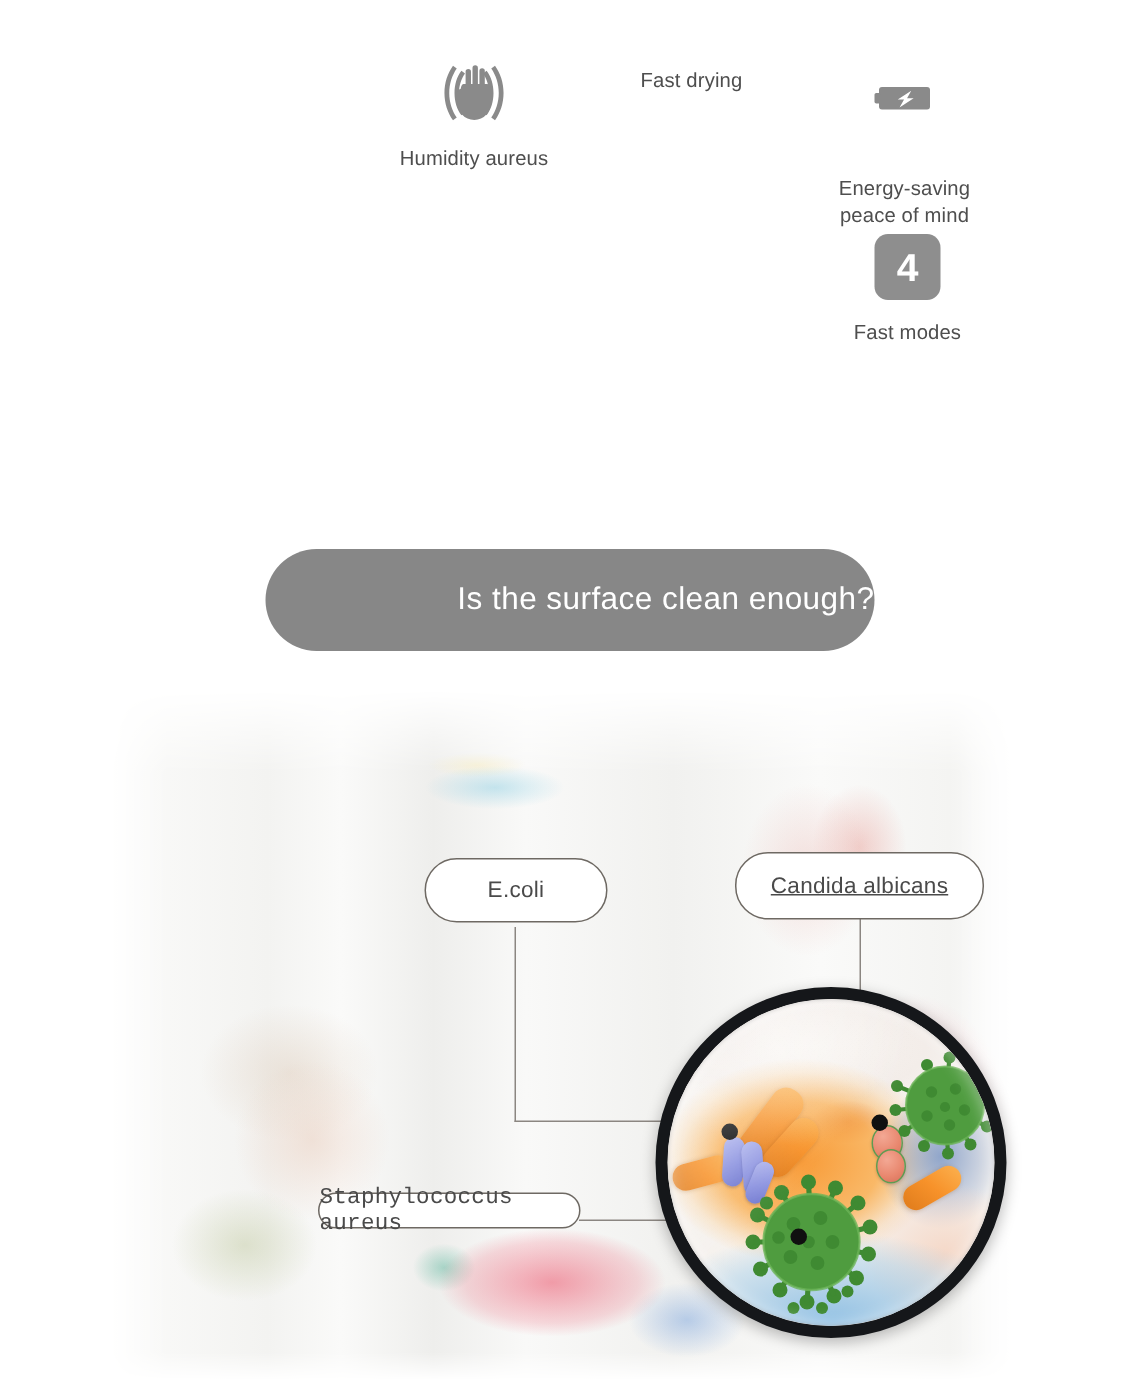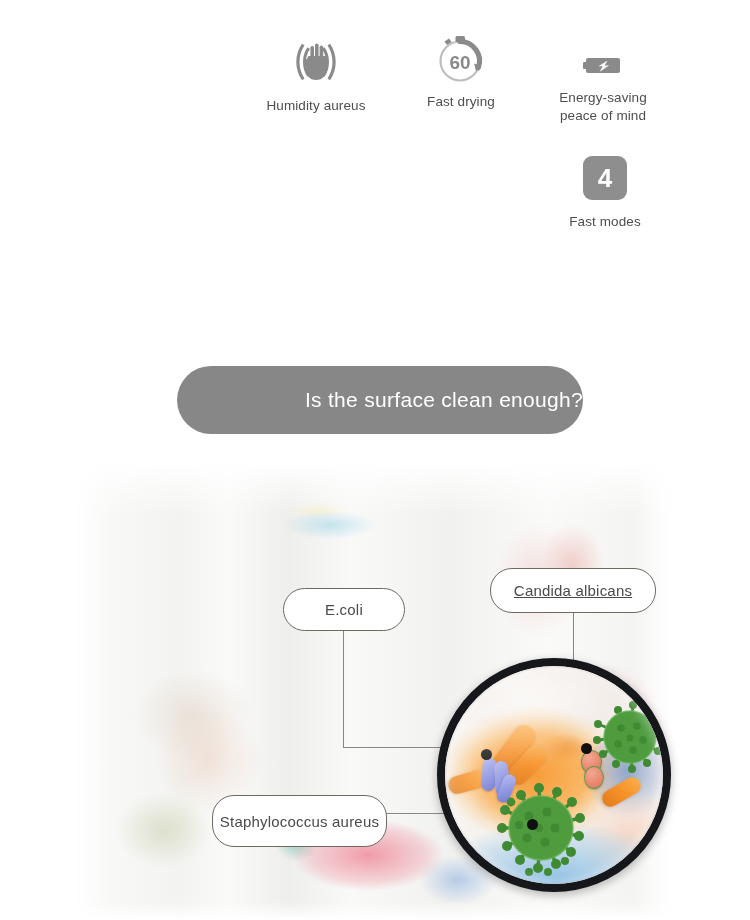--- a/index.html
+++ b/index.html
@@ -40,21 +40,21 @@
     font-size: 13.5px;
     color: #4e4e4e;
     line-height: 1.35;
     letter-spacing: 0.1px;
   }
 
   
   .f-uv     { left:  89px; top: 40px; }
   .f-hum    { left: 241px; top: 40px; }
   .f-fast   { left: 386px; top: 36px; }
-  .f-energy { left: 528px; top: 52px; }
+  .f-energy { left: 528px; top: 52px; gap: 28px; }
 
   .f-roller { left:  78px; top: 155px; }
   .f-odor   { left: 230px; top: 155px; }
   .f-touch  { left: 385px; top: 152px; }
   .f-modes  { left: 530px; top: 152px; }
 
   .f-modes .feature-icon { align-items: center; height: 52px; }
   .f-energy .feature-icon { height: 28px; align-items: center; }
 
   
@@ -167,23 +167,23 @@
     background: #ffffff;
     border: 1.6px solid #6e6963;
     border-radius: 22px;
     display: flex;
     align-items: center;
     justify-content: center;
     color: #4a4a4a;
     font-size: 15px;
     letter-spacing: 0.2px;
   }
-  .pill-ecoli   { left: 283px; top: 572px; width: 122px; height: 43px; margin-top: 16px; }
+  .pill-ecoli   { left: 283px; top: 572px; width: 122px; height: 43px; }
   .pill-candida { left: 490px; top: 568px; width: 166px; height: 45px; text-decoration: underline; }
-  .pill-staph   { left: 212px; top: 795px; width: 175px; height: 52px; }
+  .pill-staph   { left: 212px; top: 795px; width: 175px; height: 24px; font-family: Liberation Mono, monospace; }
 
   
   .magnifier {
     position: absolute;
     left: 437px; top: 658px;
     width: 234px; height: 234px;
     border-radius: 50%;
     border: 8px solid #15171a;
     overflow: hidden;
     background: #f2eeea;
@@ -297,30 +297,20 @@
           <rect x="35" y="1.5" width="3.6" height="18.5" rx="1.8"></rect>
           <rect x="39.6" y="3.5" width="3.6" height="16.5" rx="1.8"></rect>
           <path d="M29 14h15.2c1.7 0 3 1.4 3 3.1v8.6c0 7.1-4.5 12.3-11 12.3S25 32.8 25 25.7V20c0-1.5.9-2.6 2.2-2.9 0 0 .4-3.1 1.8-3.1z"></path>
         </g>
       </svg>
     </div>
     <div class="feature-label">Humidity aureus</div>
   </div>
 
   <div class="feature f-fast">
-    <div class="feature-icon">
-      <svg width="60" height="52" viewBox="0 0 60 52" aria-hidden="true">
-        <circle cx="29" cy="29" r="19.5" fill="none" stroke="#bdbdbd" stroke-width="2.2"></circle>
-        <path d="M29 9.5a19.5 19.5 0 0 1 18.3 26.2" fill="none" stroke="#8a8a8a" stroke-width="5.2" stroke-linecap="round"></path>
-        <path d="M43 31.5l6.4 2.2-4.2 5.6z" fill="#8a8a8a"></path>
-        <rect x="24.5" y="4" width="9.5" height="6" rx="1.6" fill="#8a8a8a"></rect>
-        <path d="M13.5 9.5l4.5-3 2.6 3.6-4.6 3z" fill="#8a8a8a"></path>
-        <text x="29" y="37" font-family="Liberation Sans, sans-serif" font-size="19" font-weight="bold" fill="#8a8a8a" text-anchor="middle">60</text>
-      </svg>
-    </div>
     <div class="feature-label">Fast drying</div>
   </div>
 
   <div class="feature f-energy">
     <div class="feature-icon">
       <svg width="42" height="22" viewBox="0 0 42 22" aria-hidden="true">
         <rect x="4" y="3" width="34" height="15" rx="2" fill="#8a8a8a"></rect>
         <rect x="1" y="7" width="4" height="7" rx="1.2" fill="#8a8a8a"></rect>
         <path d="M25.5 5.5l-9 5.8h4.2l-3 5.4 9.4-6.2h-4.4z" fill="#ffffff"></path>
       </svg>

